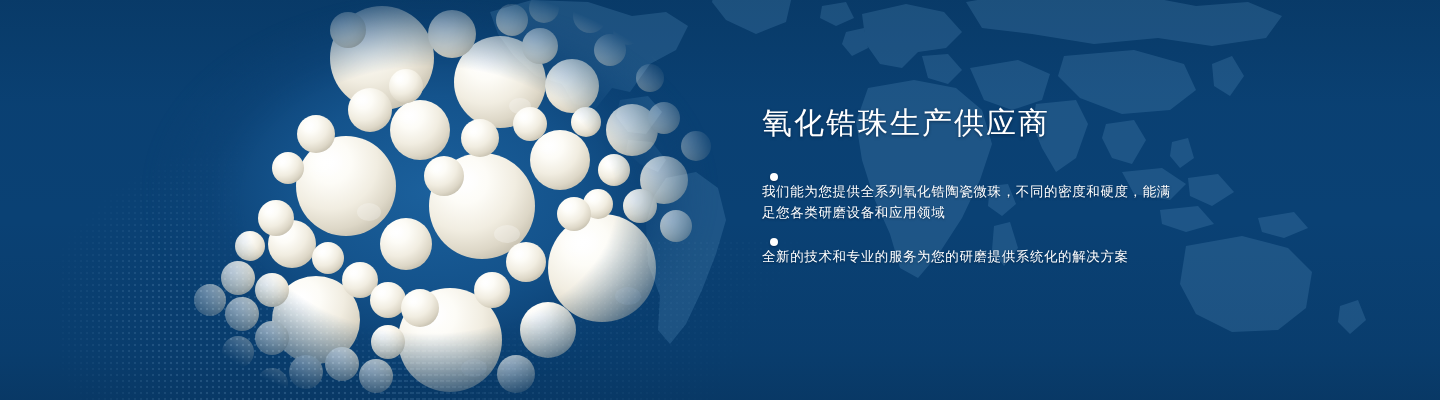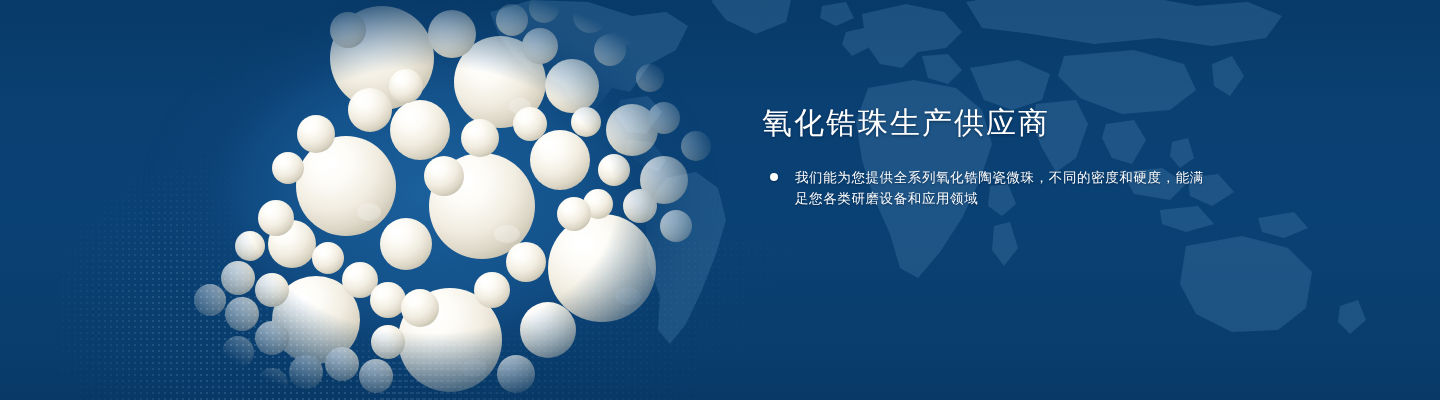--- a/index.html
+++ b/index.html
@@ -131,20 +131,21 @@
     font-weight: 400;
     margin: 0 0 26px 0;
     text-shadow: 0 1px 3px rgba(0,20,45,0.55);
     white-space: nowrap;
   }
   .bullets { margin: 0; padding: 0; list-style: none; }
   .bullet-row {
     display: flex;
     align-items: flex-start;
     margin-bottom: 9px;
+    flex-direction: column;
   }
   .bullet-dot {
     flex: 0 0 auto;
     width: 8px;
     height: 8px;
     border-radius: 50%;
     background: #ffffff;
     margin: 6px 17px 0 8px;
     box-shadow: 0 1px 2px rgba(0,15,40,0.45);
   }
@@ -412,16 +413,20 @@
   </div>
 
   <div class="text-col">
     <h1 class="headline">氧化锆珠生产供应商</h1>
 
     <ul class="bullets">
       <li class="bullet-row">
         <span class="bullet-dot"></span>
         <span class="bullet-text">我们能为您提供全系列氧化锆陶瓷微珠，不同的密度和硬度，能满足您各类研磨设备和应用领域</span>
       </li>
+      <li class="bullet-row">
+        <span class="bullet-dot"></span>
+        <span class="bullet-text">全新的技术和专业的服务为您的研磨提供系统化的解决方案</span>
+      </li>
     </ul>
   </div>
 
 </div>
 
 </body></html>

